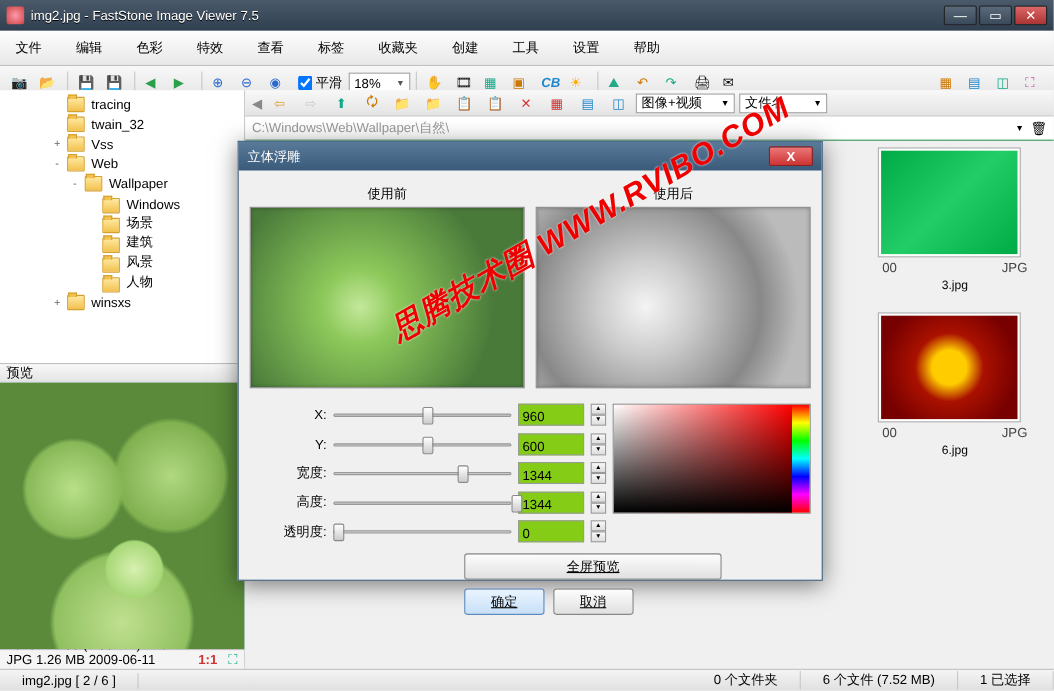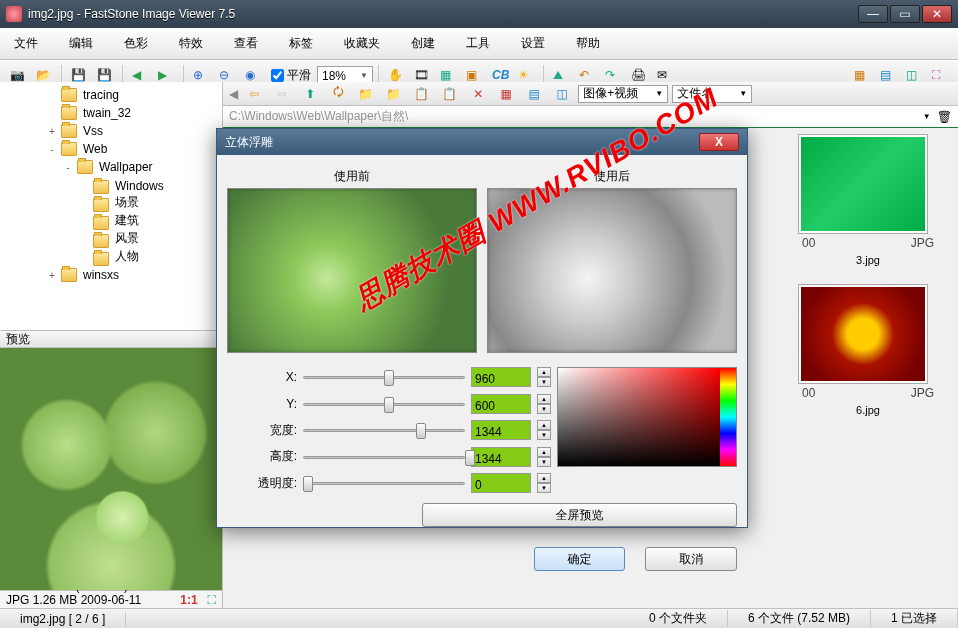--- a/index.html
+++ b/index.html
@@ -80,21 +80,21 @@
 .dlglbl { text-align: right; }
 .dlgslider { height: 18px; position: relative; }
 .dlgslider .track { position: absolute; left: 0; right: 0; top: 8px; height: 3px; background: #c8c8c8; border: 1px solid #999; border-radius: 2px; }
 .dlgslider .thumb { position: absolute; top: 2px; width: 10px; height: 16px; background: linear-gradient(#fff,#ccc); border: 1px solid #888; border-radius: 2px; }
 .dlgspin { height: 20px; border: 1px solid #999; background: #84cc16; padding: 0 3px; display: flex; align-items: flex-end; }
 .dlgspinbtn { width: 14px; display: flex; flex-direction: column; }
 .dlgspinbtn div { height: 10px; border: 1px solid #999; background: linear-gradient(#f8f8f8,#ddd); font-size: 6px; text-align: center; line-height: 8px; cursor: pointer; }
 .colorpicker { grid-row: 1 / span 4; grid-column: 5; height: 100px; border: 1px solid #888; display: flex; }
 .colormain { flex: 1; background: linear-gradient(to bottom, rgba(0,0,0,0), #000), linear-gradient(to right, #fff, #f00); position: relative; }
 .colorhue { width: 16px; background: linear-gradient(#f00,#ff0,#0f0,#0ff,#00f,#f0f,#f00); }
-.dlgbtns { margin-top: 10px; display: grid; grid-template-columns: 1fr 1fr 1fr; gap: 20px; padding-left: 195px; }
+.dlgbtns { margin-top: 10px; display: grid; grid-template-columns: 1fr 1fr 1fr 1fr; gap: 8px; padding-left: 195px; text-decoration: underline; }
 .dlgbtn { height: 24px; border: 1px solid #888; background: linear-gradient(#fdfdfd,#e0e0e0); border-radius: 3px; cursor: pointer; display: flex; align-items: center; justify-content: center; }
 .dlgbtn.fullprev { grid-column: 1 / span 3; }
 .dlgbtn.ok { background: linear-gradient(#eaf4ff,#c8e0f8); border-color: #5a8ac0; }
 
 
 .watermark { position: absolute; left: 330px; top: 180px; color: #e00; font-size: 28px; font-weight: bold; transform: rotate(-30deg); pointer-events: none; font-style: italic; letter-spacing: 1px; text-shadow: 0 0 2px #fff; z-index: 50; }
 
 
 .plant { position: absolute; inset: 0; background:
   radial-gradient(circle at 55% 70%, #d8f0b0 0%, #a8d878 12%, transparent 13%),

